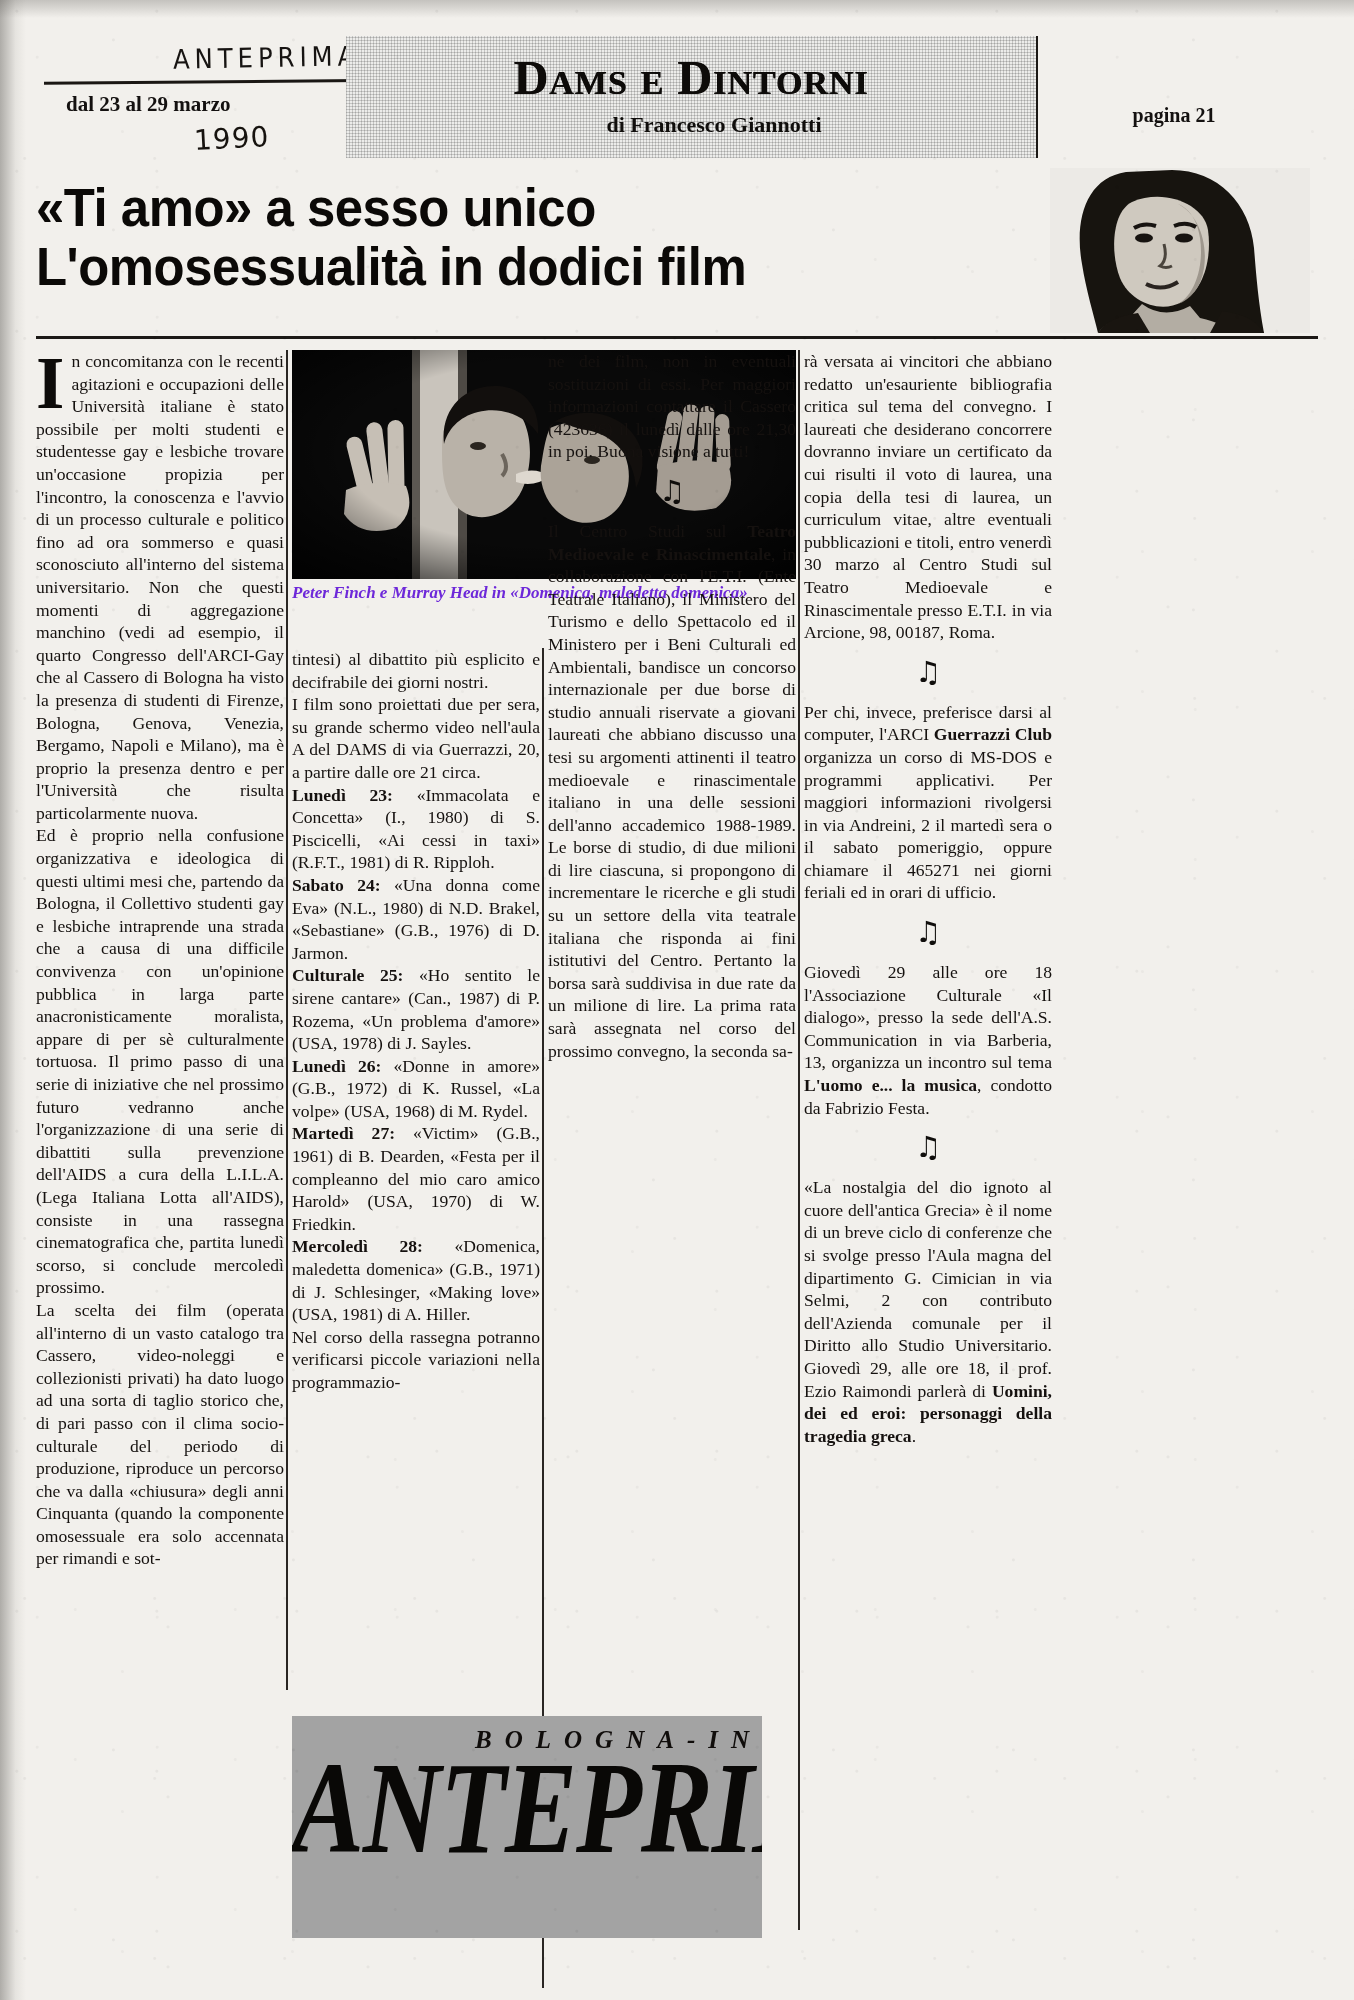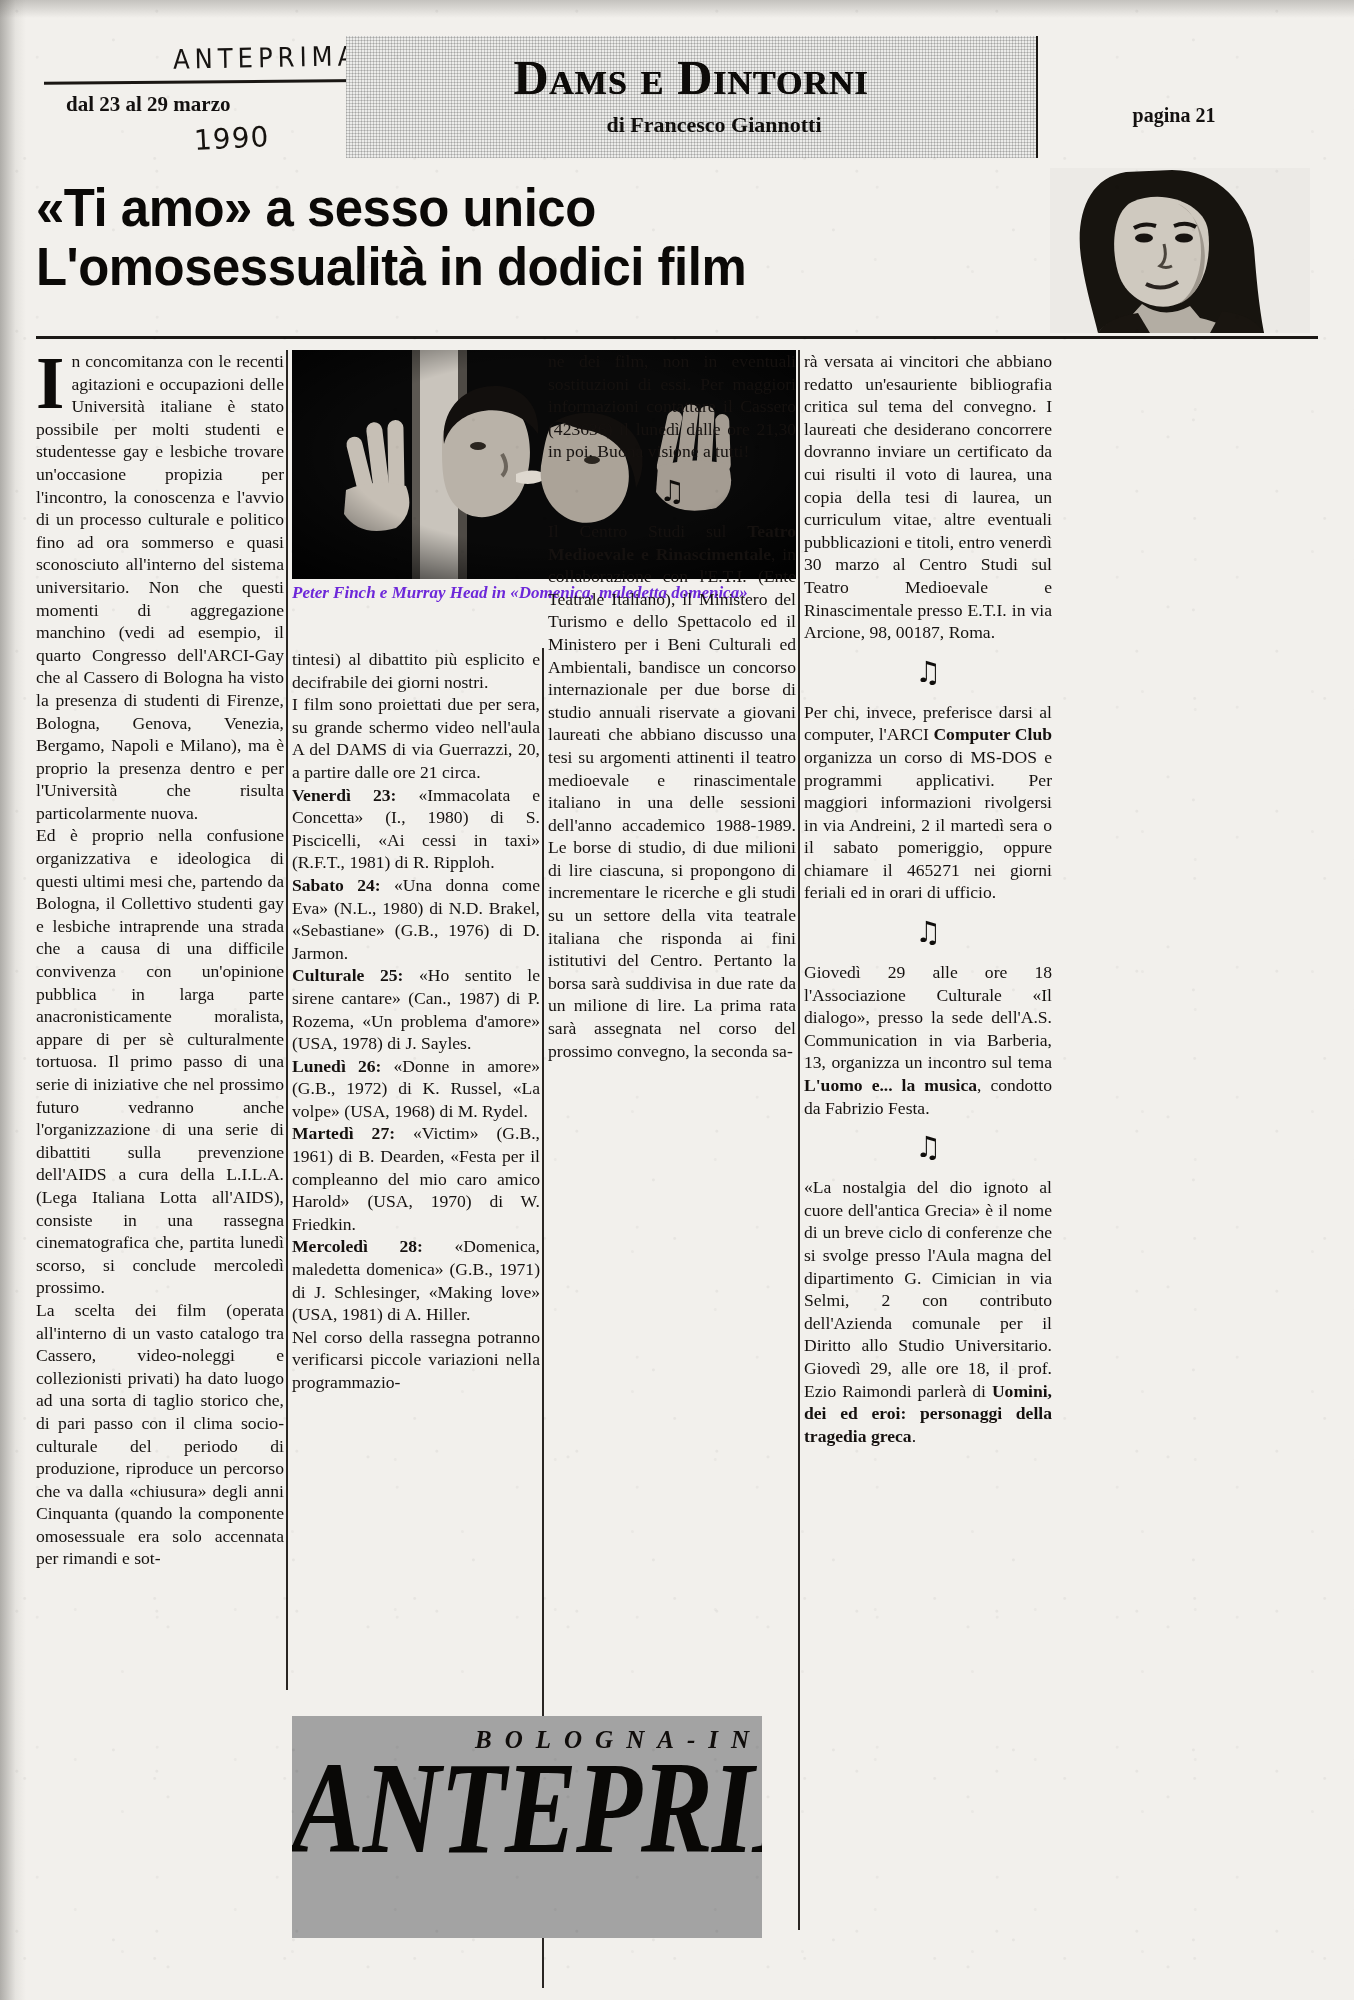--- a/index.html
+++ b/index.html
@@ -259,21 +259,21 @@
     <div class="col" id="col1">
       <p><span class="dropcap">I</span><span>n concomitanza con le recenti agitazioni e occupazioni delle Università italiane è stato possibile per molti studenti e studentesse gay e lesbiche trovare un'occasione propizia per l'incontro, la conoscenza e l'avvio di un processo culturale e politico fino ad ora sommerso e quasi sconosciuto all'interno del sistema universitario. Non che questi momenti di aggregazione manchino (vedi ad esempio, il quarto Congresso dell'ARCI-Gay che al Cassero di Bologna ha visto la presenza di studenti di Firenze, Bologna, Genova, Venezia, Bergamo, Napoli e Milano), ma è proprio la presenza dentro e per l'Università che risulta particolarmente nuova.</span></p>
       <p>Ed è proprio nella confusione organizzativa e ideologica di questi ultimi mesi che, partendo da Bologna, il Collettivo studenti gay e lesbiche intraprende una strada che a causa di una difficile convivenza con un'opinione pubblica in larga parte anacronisticamente moralista, appare di per sè culturalmente tortuosa. Il primo passo di una serie di iniziative che nel prossimo futuro vedranno anche l'organizzazione di una serie di dibattiti sulla prevenzione dell'AIDS a cura della L.I.L.A. (Lega Italiana Lotta all'AIDS), consiste in una rassegna cinematografica che, partita lunedì scorso, si conclude mercoledì prossimo.</p>
       <p>La scelta dei film (operata all'interno di un vasto catalogo tra Cassero, video-noleggi e collezionisti privati) ha dato luogo ad una sorta di taglio storico che, di pari passo con il clima socio-culturale del periodo di produzione, riproduce un percorso che va dalla «chiusura» degli anni Cinquanta (quando la componente omosessuale era solo accennata per rimandi e sot-</p>
     </div>
 
     <div class="col" id="col2" style="padding-top:298px;">
       <p>tintesi) al dibattito più esplicito e decifrabile dei giorni nostri.</p>
       <p>I film sono proiettati due per sera, su grande schermo video nell'aula A del DAMS di via Guerrazzi, 20, a partire dalle ore 21 circa.</p>
       <p>
-        <b>Venerdì 23:</b><span> «Immacolata e Concetta» (I., 1980) di S. Piscicelli, «Ai cessi in taxi» (R.F.T., 1981) di R. Ripploh.</span>
+        <b>Lunedì 23:</b><span> «Immacolata e Concetta» (I., 1980) di S. Piscicelli, «Ai cessi in taxi» (R.F.T., 1981) di R. Ripploh.</span>
       </p>
       <p>
         <b>Sabato 24:</b><span> «Una donna come Eva» (N.L., 1980) di N.D. Brakel, «Sebastiane» (G.B., 1976) di D. Jarmon.</span>
       </p>
       <p>
         <b>Culturale 25:</b><span> «Ho sentito le sirene cantare» (Can., 1987) di P. Rozema, «Un problema d'amore» (USA, 1978) di J. Sayles.</span>
       </p>
       <p>
         <b>Lunedì 26:</b><span> «Donne in amore» (G.B., 1972) di K. Russel, «La volpe» (USA, 1968) di M. Rydel.</span>
       </p>
@@ -288,21 +288,21 @@
 
     <div class="col" id="col3" style="">
       <p>ne dei film, non in eventuali sostituzioni di essi. Per maggiori informazioni contattare il Cassero (423636) il lunedì dalle ore 21,30 in poi. Buona visione a tutti!</p>
       <div class="note">♫</div>
       <p><span>Il Centro Studi sul </span><b>Teatro Medioevale e Rinascimentale</b><span>, in collaborazione con l'E.T.I. (Ente Teatrale Italiano), il Ministero del Turismo e dello Spettacolo ed il Ministero per i Beni Culturali ed Ambientali, bandisce un concorso internazionale per due borse di studio annuali riservate a giovani laureati che abbiano discusso una tesi su argomenti attinenti il teatro medioevale e rinascimentale italiano in una delle sessioni dell'anno accademico 1988-1989. Le borse di studio, di due milioni di lire ciascuna, si propongono di incrementare le ricerche e gli studi su un settore della vita teatrale italiana che risponda ai fini istitutivi del Centro. Pertanto la borsa sarà suddivisa in due rate da un milione di lire. La prima rata sarà assegnata nel corso del prossimo convegno, la seconda sa-</span></p>
     </div>
 
     <div class="col" id="col4">
       <p>rà versata ai vincitori che abbiano redatto un'esauriente bibliografia critica sul tema del convegno. I laureati che desiderano concorrere dovranno inviare un certificato da cui risulti il voto di laurea, una copia della tesi di laurea, un curriculum vitae, altre eventuali pubblicazioni e titoli, entro venerdì 30 marzo al Centro Studi sul Teatro Medioevale e Rinascimentale presso E.T.I. in via Arcione, 98, 00187, Roma.</p>
       <div class="note">♫</div>
-      <p><span>Per chi, invece, preferisce darsi al computer, l'ARCI </span><b>Computer Club</b><span> organizza un corso di MS-DOS e programmi applicativi. Per maggiori informazioni rivolgersi in via Andreini, 2 il martedì sera o il sabato pomeriggio, oppure chiamare il 465271 nei giorni feriali ed in orari di ufficio.</span></p>
+      <p><span>Per chi, invece, preferisce darsi al computer, l'ARCI </span><b>Guerrazzi Club</b><span> organizza un corso di MS-DOS e programmi applicativi. Per maggiori informazioni rivolgersi in via Andreini, 2 il martedì sera o il sabato pomeriggio, oppure chiamare il 465271 nei giorni feriali ed in orari di ufficio.</span></p>
       <div class="note">♫</div>
       <p><span>Giovedì 29 alle ore 18 l'Associazione Culturale «Il dialogo», presso la sede dell'A.S. Communication in via Barberia, 13, organizza un incontro sul tema </span><b>L'uomo e... la musica</b><span>, condotto da Fabrizio Festa.</span></p>
       <div class="note">♫</div>
       <p><span>«La nostalgia del dio ignoto al cuore dell'antica Grecia» è il nome di un breve ciclo di conferenze che si svolge presso l'Aula magna del dipartimento G. Cimician in via Selmi, 2 con contributo dell'Azienda comunale per il Diritto allo Studio Universitario. Giovedì 29, alle ore 18, il prof. Ezio Raimondi parlerà di </span><b>Uomini, dei ed eroi: personaggi della tragedia greca</b><span>.</span></p>
     </div>
   </div>
 
   <div class="logo">
     <div class="logo-top">BOLOGNA-IN</div>
     <div class="logo-main">ANTEPRIMA</div>

